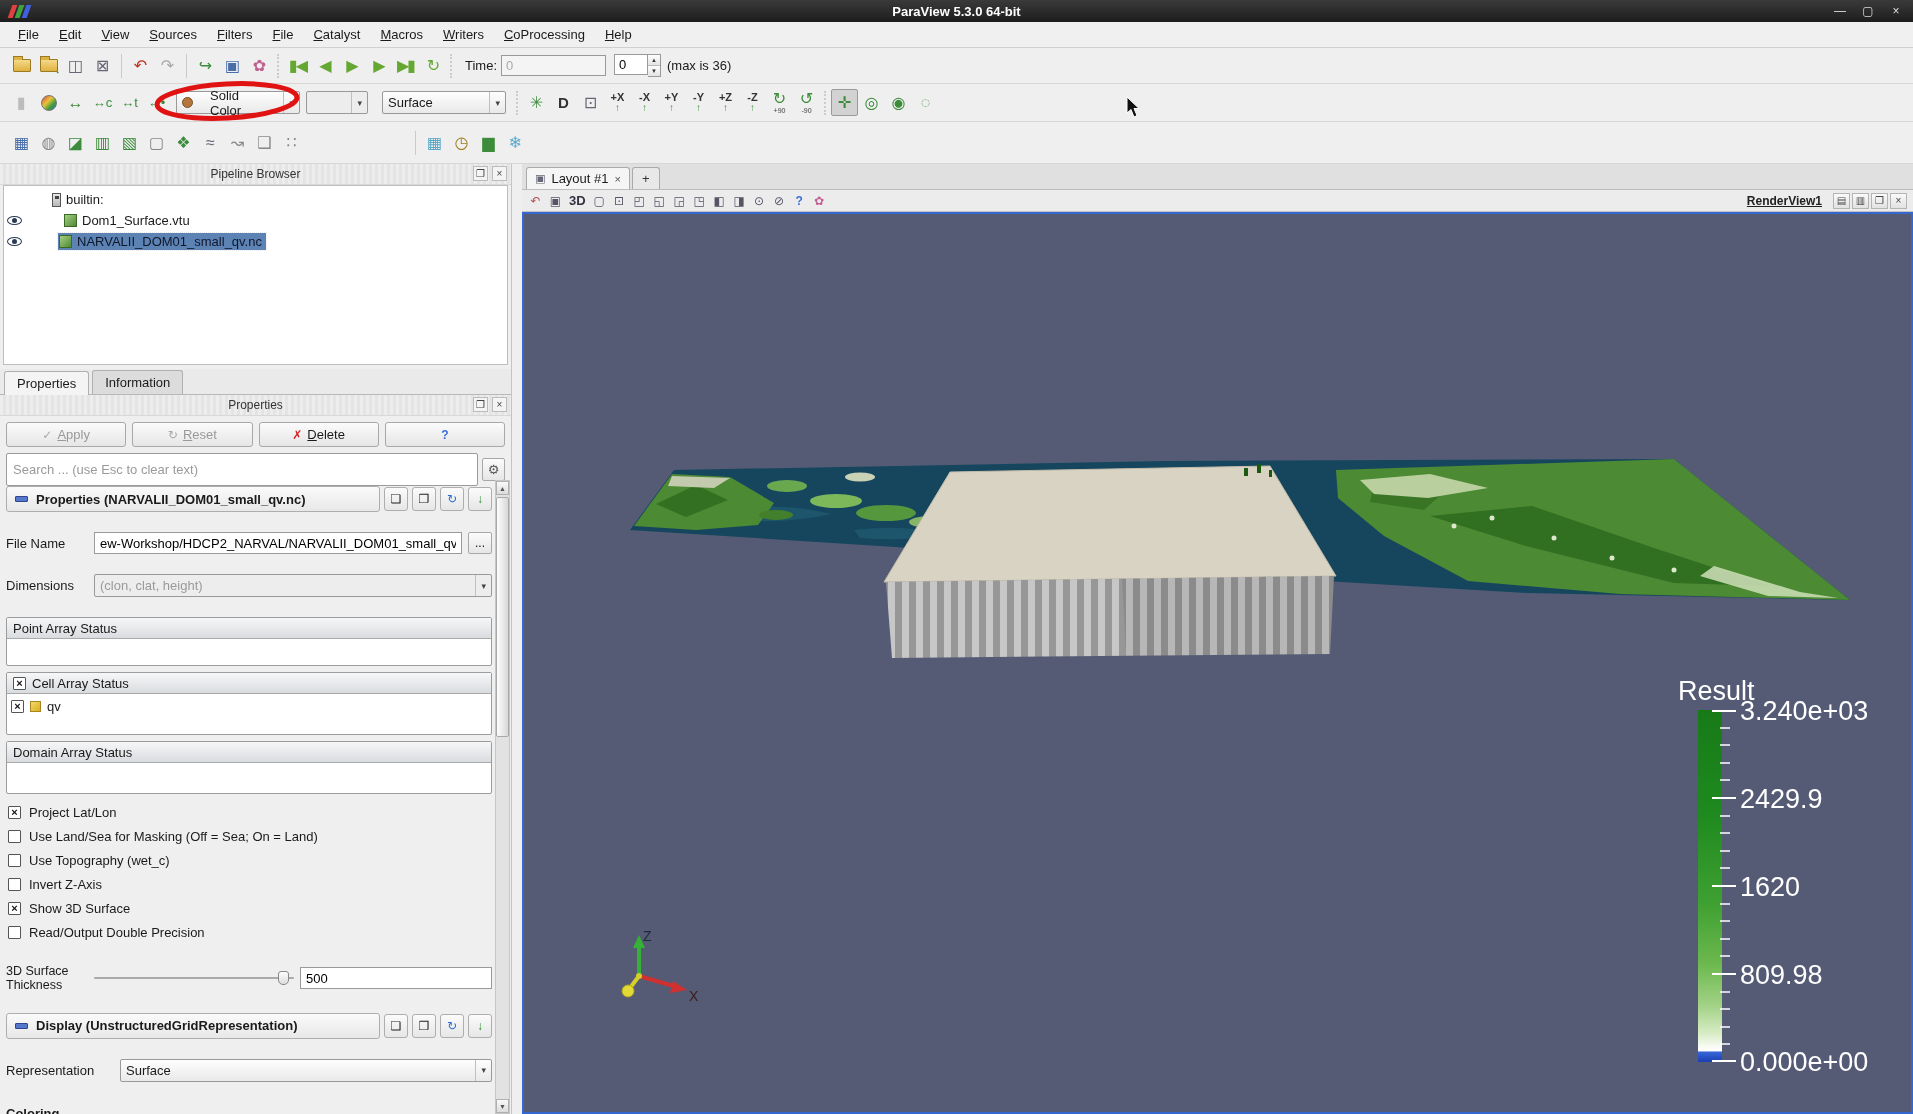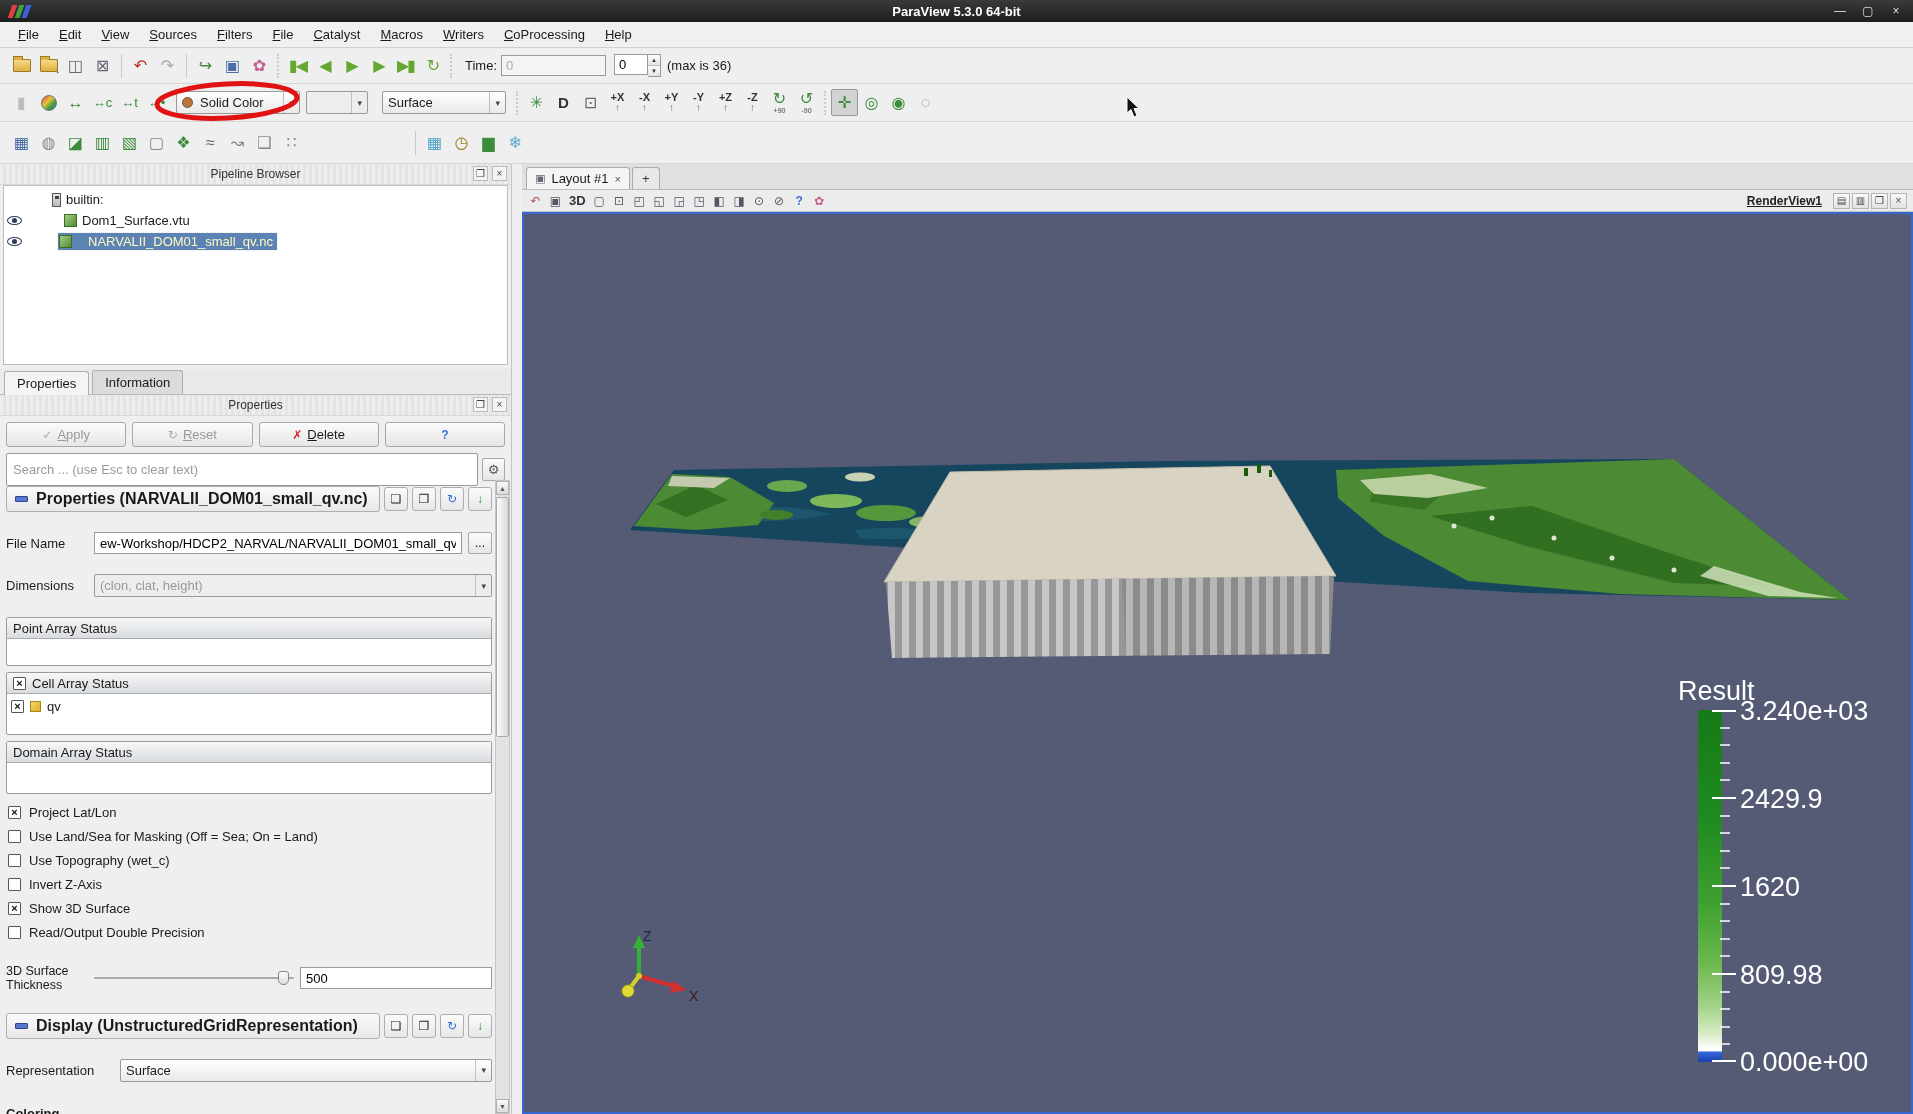--- a/index.html
+++ b/index.html
@@ -35,21 +35,21 @@
   .folder::before { content:""; position:absolute; left:-1px; top:-4px; width:8px; height:3px; background:#dfb23f; border:1px solid #9a7a22; border-bottom:none; }
   .folder .ov { position:absolute; right:-4px; bottom:-4px; font-size:11px; font-weight:bold; color:#2d8f2d; }
   .sphere { width:16px; height:16px; border-radius:50%; background:linear-gradient(135deg,#e04040,#e8c43a 40%,#3c9c3c 70%,#3a6fd8); border:1px solid #777; }
   .c-green { color:#3c8c3c; } .c-vcr { color:#64a832; letter-spacing:-2px; } .c-red { color:#c03020; }
   .c-gray { color:#a8a8a8; } .c-dis { color:#bcbcbc; } .c-blue { color:#4a6fa8; } .c-pink { color:#c06090; }
   .c-dark { color:#333; font-weight:bold; font-size:13px; }
   .c-steel { color:#667; } .c-olive { color:#a08020; } .c-cyan { color:#5aa8c8; } .c-mid { color:#888; }
   .axbtn { font-size:11px; font-weight:bold; color:#333; }
   .axbtn .axarrow { color:#3c8c3c; font-size:10px; }
   .tb .sub90 { font-size:7px; color:#444; }
-  .combo { display:flex; align-items:center; border:1px solid #999; border-radius:2px; background:linear-gradient(#fefefe,#e9e9e9); height:23px; padding:0 5px; gap:7px; flex:none; }
+  .combo { display:flex; align-items:center; border:1px solid #999; border-radius:2px; background:linear-gradient(#fefefe,#e9e9e9); height:23px; padding:0 5px; gap:17px; flex:none; }
   .combo .arrow { margin-left:auto; border-left:1px solid #c0c0c0; padding-left:5px; color:#444; font-size:9px; align-self:stretch; display:flex; align-items:center; }
   .combo.dis { color:#9a9a9a; background:#ededed; }
   .dot-swatch { width:11px; height:11px; border-radius:50%; background:#b5773b; border:1px solid #7a4f24; flex:none; }
   .time-label { margin:0 4px 0 8px; }
   .time-edit { width:105px; height:21px; border:1px solid #9a9a9a; background:#f4f4f4; color:#aaa; padding:0 4px; font-size:13px; }
   .spinbox { display:flex; margin-left:8px; }
   .spin-edit { width:34px; height:21px; border:1px solid #9a9a9a; background:#fff; padding:0 4px; font-size:13px; }
   .spin-arrows { display:flex; flex-direction:column; border:1px solid #9a9a9a; border-left:none; }
   .spin-arrows span { font-size:6px; line-height:1; padding:2px 3px; background:linear-gradient(#fdfdfd,#e4e4e4); color:#333; }
   .spin-arrows span:first-child { border-bottom:1px solid #bbb; }
@@ -62,40 +62,40 @@
   .dock-btns span { width:15px; height:15px; border:1px solid #bbb; background:#f4f4f4; display:flex; align-items:center; justify-content:center; font-size:10px; }
   .tree { height:180px; background:#fff; border:1px solid #bdbdbd; margin:0 3px; overflow:hidden; padding-top:3px; }
   .tree-row { display:flex; align-items:center; height:21px; gap:5px; }
   .eye-cell { width:20px; display:flex; justify-content:center; flex:none; }
   .eye { width:15px; height:9px; border:1px solid #2a3a55; border-radius:50%; position:relative; }
   .eye::after { content:""; position:absolute; left:4px; top:1px; width:5px; height:5px; border-radius:50%; background:#2a3a55; }
   .srv { width:9px; height:14px; background:linear-gradient(#e8e8e8,#b8b8b8); border:1px solid #555; position:relative; }
   .srv::after { content:""; position:absolute; left:2px; top:2px; width:4px; height:3px; background:#444; }
   .cube { width:13px; height:13px; background:linear-gradient(135deg,#a6cf84,#4e8a33); border:1px solid #3a6b26; flex:none; }
   .cube.yellow { width:11px; height:11px; background:linear-gradient(135deg,#f2da6a,#dcae22); border:1px solid #a8861f; }
-  .hl { background:#5c83b4; color:#fef9c3; outline:1px dotted #e8e8e8; padding:1px 4px 1px 1px; display:flex; align-items:center; gap:16px; }
+  .hl { background:#5c83b4; color:#0f172a; outline:1px dotted #e8e8e8; padding:1px 4px 1px 1px; display:flex; align-items:center; gap:5px; }
   .prop-tabs { display:flex; align-items:flex-end; height:26px; border-bottom:1px solid #b8b8b8; padding-left:4px; margin-top:4px; background:#eaeaea; }
   .ptab { padding:4px 12px; border:1px solid #b0b0b0; border-bottom:none; border-radius:3px 3px 0 0; background:#dcdcdc; margin-right:3px; font-size:13px; }
   .ptab.active { background:#f4f4f4; position:relative; top:1px; }
   .btnrow { display:flex; gap:6px; padding:6px 6px 4px 6px; }
   .pbtn { flex:1; height:25px; border:1px solid #a8a8a8; border-radius:3px; background:linear-gradient(#fbfbfb,#e6e6e6); display:flex; align-items:center; justify-content:center; gap:5px; font-size:13px; }
   .pbtn.dis { color:#9a9a9a; }
   .pbtn .ic { font-size:12px; }
   .searchrow { display:flex; gap:4px; padding:2px 6px 6px 6px; align-items:center; }
   .searchrow input { flex:1; height:33px; border:1px solid #9a9a9a; border-radius:2px; background:#fff; padding:0 6px; font-size:13px; color:#333; font-family:inherit; }
   .searchrow input::placeholder { color:#9a9a9a; }
   .gearbtn { width:23px; height:23px; border:1px solid #a8a8a8; border-radius:2px; background:linear-gradient(#fbfbfb,#e6e6e6); display:flex; align-items:center; justify-content:center; font-size:13px; color:#555; }
   .scroll-wrap { position:absolute; left:0; right:0; top:316px; bottom:0; }
   .scroll-content { position:absolute; left:0; right:17px; top:0; bottom:0; overflow:hidden; padding:2px 2px 0 6px; }
   .vscroll { position:absolute; right:1px; top:0; bottom:0; width:15px; background:#e2e2e2; border:1px solid #c6c6c6; }
   .vs-arrow { position:absolute; left:0; width:13px; height:14px; background:linear-gradient(#fafafa,#dcdcdc); border:1px solid #b0b0b0; font-size:7px; display:flex; align-items:center; justify-content:center; color:#555; }
   .vs-up { top:0; } .vs-down { bottom:0; }
   .vs-thumb { position:absolute; left:0; top:16px; width:13px; height:240px; background:linear-gradient(90deg,#fdfdfd,#d8d8d8); border:1px solid #a8a8a8; border-radius:2px; }
   .hdrbar { display:flex; gap:4px; align-items:center; margin:4px 0 6px 0; }
-  .hdrbtn { flex:1; height:26px; border:1px solid #aeaeae; border-radius:3px; background:linear-gradient(#fafafa,#e8e8e8); display:flex; align-items:center; padding:0 8px; gap:8px; font-weight:bold; font-size:16px; }
+  .hdrbtn { flex:1; height:26px; border:1px solid #aeaeae; border-radius:3px; background:linear-gradient(#fafafa,#e8e8e8); display:flex; align-items:center; padding:0 8px; gap:8px; font-weight:bold; font-size:13px; }
   .minus-ic { width:13px; height:6px; background:#5577cc; border:1px solid #31448e; border-radius:1px; flex:none; }
   .sq { width:24px; height:24px; border:1px solid #aeaeae; border-radius:3px; background:linear-gradient(#fbfbfb,#e6e6e6); display:flex; align-items:center; justify-content:center; font-size:12px; flex:none; }
   .prow { display:flex; align-items:center; margin:20px 0; gap:6px; }
   .plabel { width:82px; flex:none; font-size:13px; }
   .pinput { flex:1; height:22px; border:1px solid #9a9a9a; background:#fff; padding:0 5px; font-size:13px; font-family:inherit; }
   .dots-btn { width:24px; height:22px; border:1px solid #a8a8a8; border-radius:2px; background:linear-gradient(#fbfbfb,#e6e6e6); display:flex; align-items:center; justify-content:center; font-size:12px; flex:none; }
   .group { border:1px solid #9c9c9c; border-radius:2px; margin:6px 0; background:#fff; }
   .group-h { height:21px; background:linear-gradient(#f6f7f8,#d9dcdf); border-bottom:1px solid #aaa; display:flex; align-items:center; padding:0 6px; gap:6px; font-size:13px; }
   .group-b { min-height:26px; padding:2px 4px; }
   .cb { width:13px; height:13px; border:1px solid #555; background:#fff; border-radius:1px; font-size:11px; font-weight:bold; line-height:11px; text-align:center; color:#111; flex:none; }

